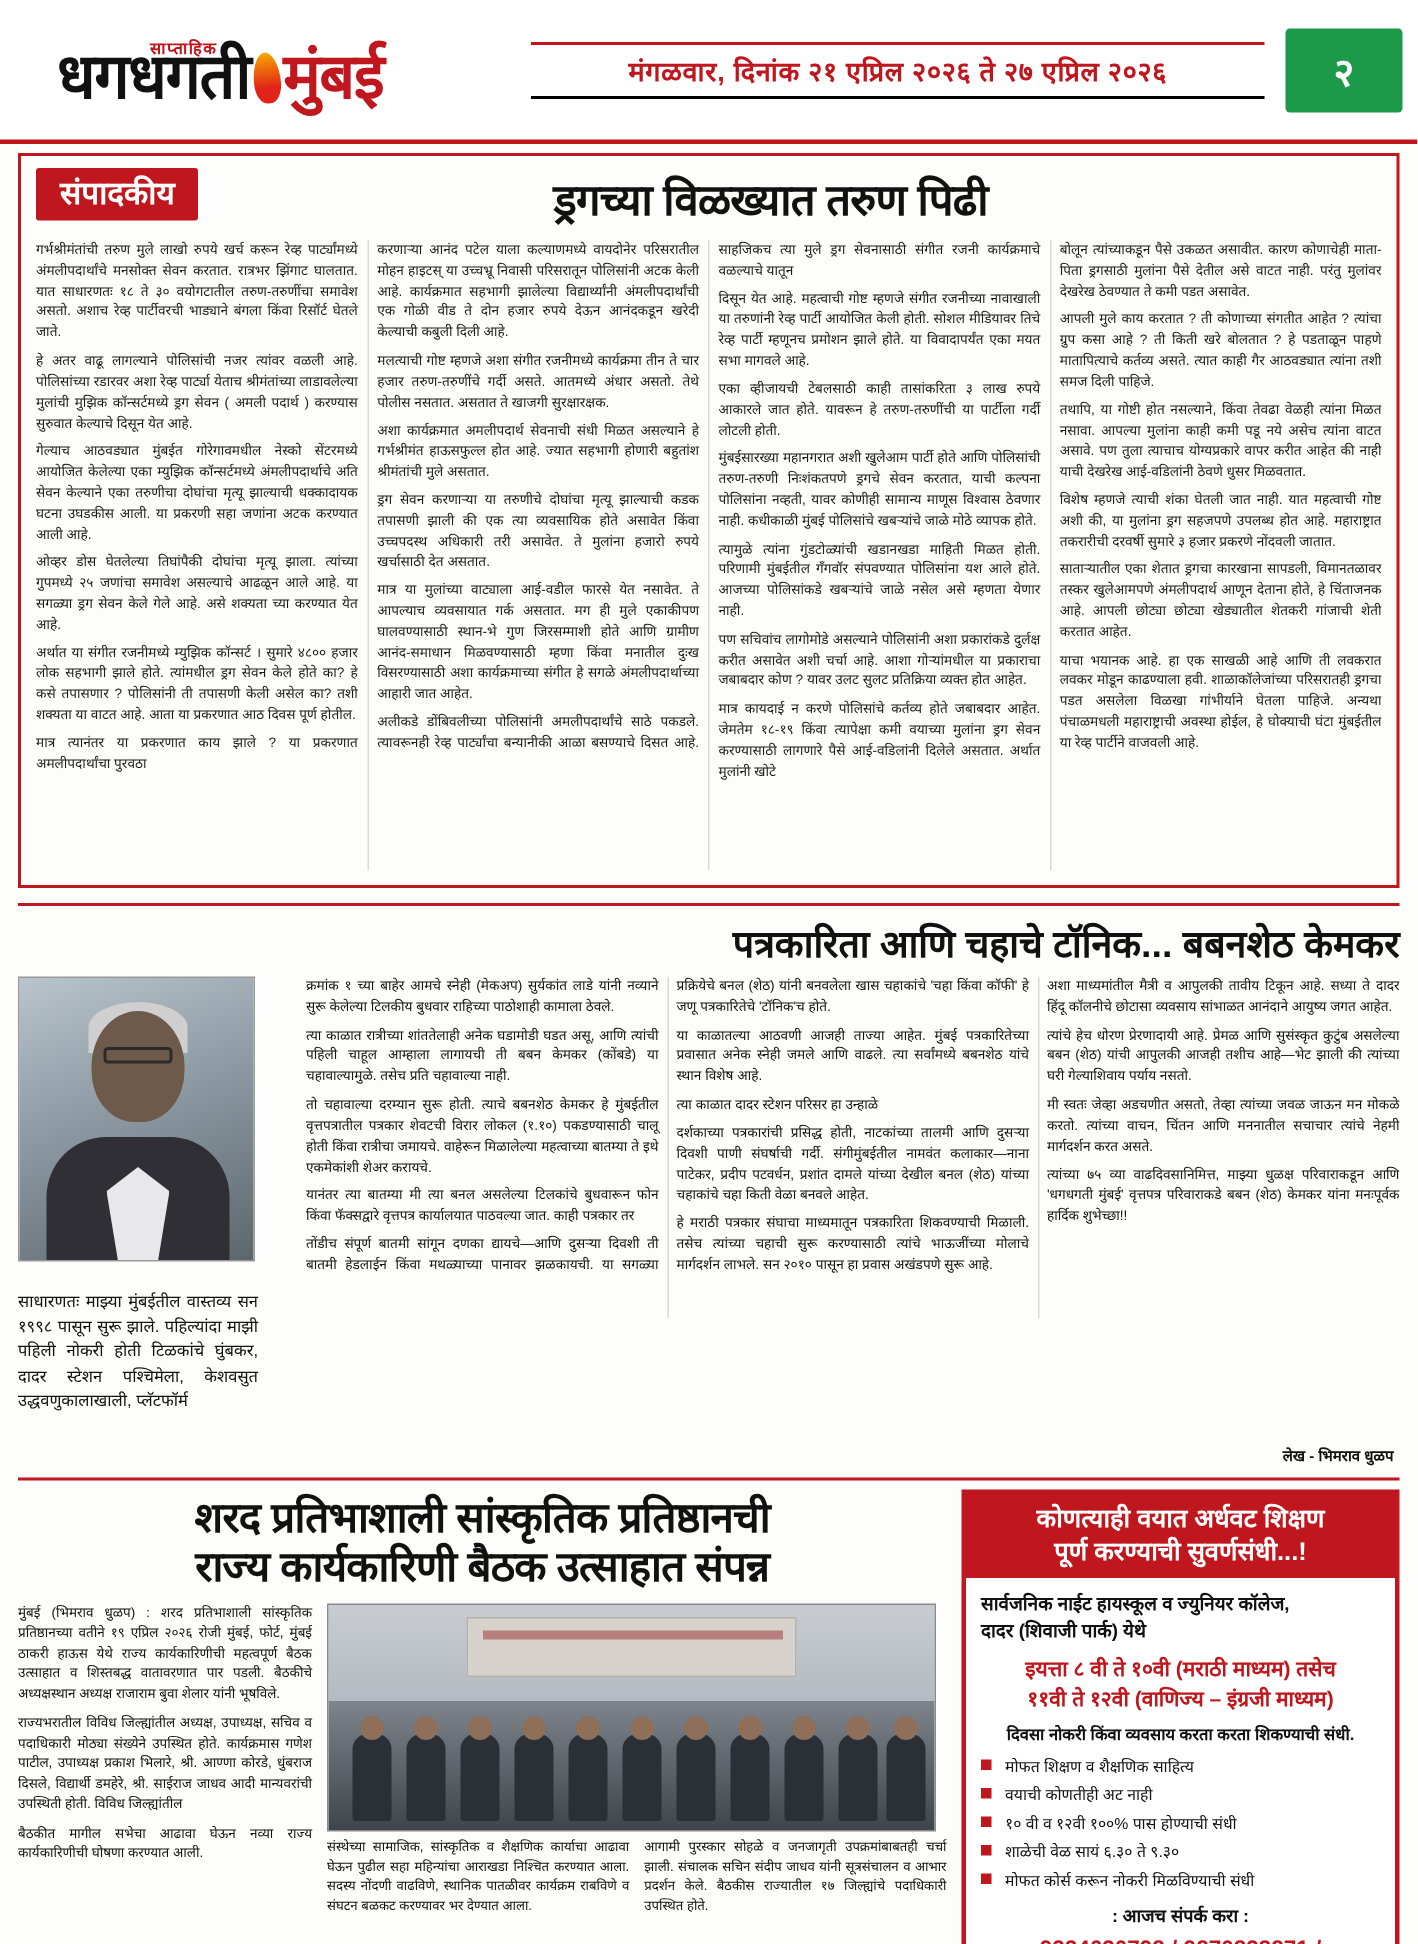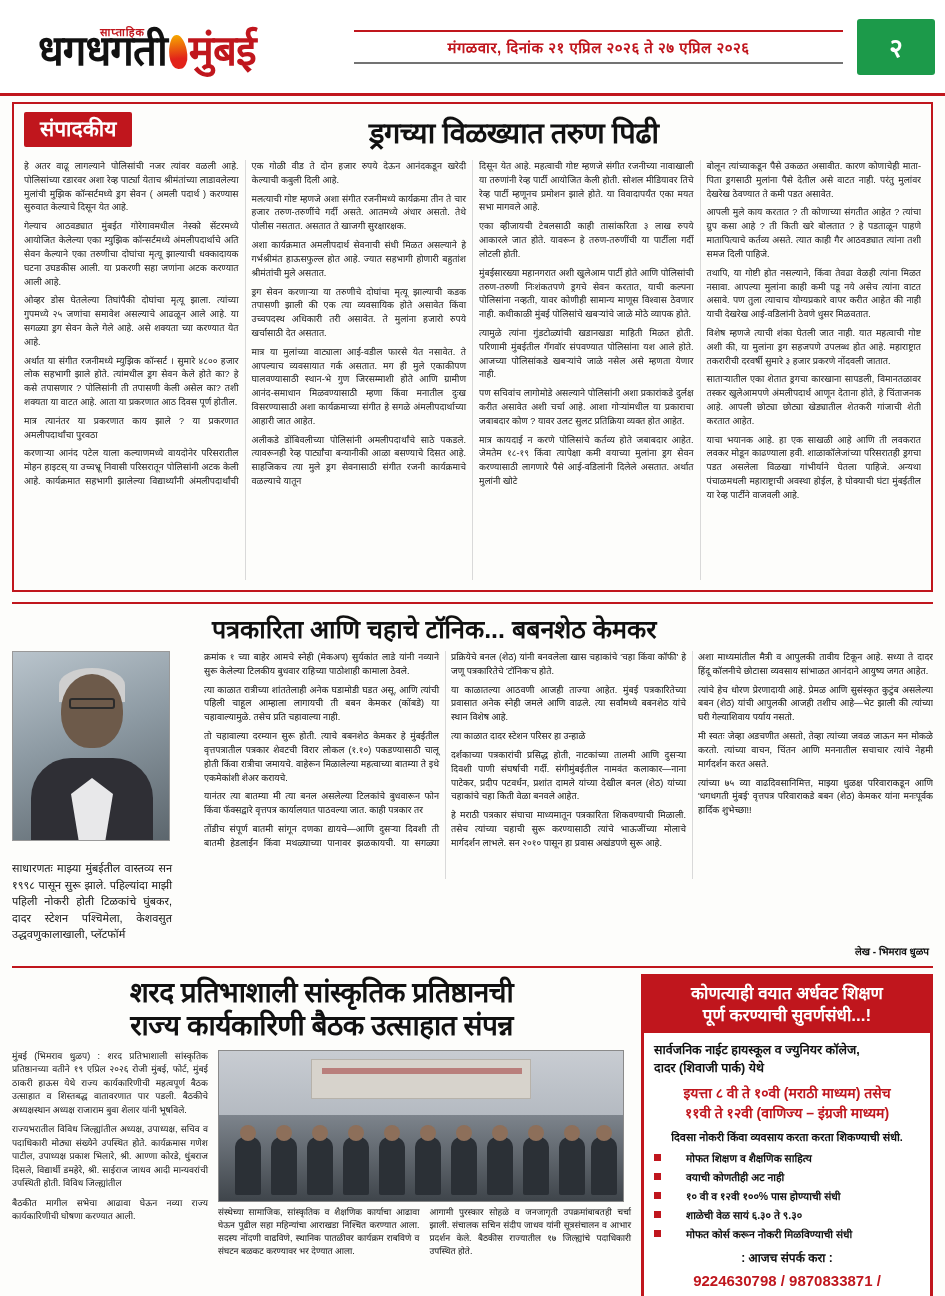--- a/index.html
+++ b/index.html
@@ -58,25 +58,25 @@
     width: 18px; height: 34px;
     background: linear-gradient(180deg,#f6a800 0%, #e2231a 70%);
     border-radius: 50% 50% 45% 45% / 60% 60% 40% 40%;
     transform: rotate(-6deg);
     margin: 0 2px;
     vertical-align: -4px;
   }
   .date-strip {
     flex: 1;
     text-align: center;
-    font-size: 15px;
+    font-size: 18px;
     font-weight: bold;
     color: #c0161d;
     border-top: 2px solid #c0161d;
-    border-bottom: 2px solid #737373;
+    border-bottom: 2px solid #000000;
     padding: 5px 0;
     margin: 0 14px;
     letter-spacing: .5px;
   }
   .page-badge {
     width: 78px; height: 56px;
     background: #1c9a4a;
     color: #fff;
     font-size: 26px;
     font-weight: bold;
@@ -122,21 +122,21 @@
     text-align: justify;
     color: #1a1a1a;
     height: 420px;
     overflow: hidden;
   }
   .cols-4 p { margin: 0 0 5px 0; }
 
   
   .second-block { margin-top: 10px; border-top: 2px solid #c0161d; padding-top: 7px; }
   .sec-headline {
-    text-align: left;
+    text-align: right;
     font-size: 25px;
     font-weight: bold;
     margin: 0 0 6px 0;
     padding-left: 200px;
   }
   .sec-body { display: flex; gap: 12px; }
   .portrait-col { width: 180px; flex: 0 0 180px; }
   .portrait {
     width: 158px; height: 190px;
     background: linear-gradient(160deg,#b9c4cc 0%, #8d9aa3 45%, #5c666d 100%);
@@ -185,21 +185,21 @@
     line-height: 1.52;
     text-align: justify;
     height: 228px;
     overflow: hidden;
   }
   .sec-cols p { margin: 0 0 5px 0; }
   .byline {
     text-align: right;
     font-size: 10px;
     font-weight: bold;
-    margin-top: 1px;
+    margin-top: 20px;
     padding-right: 4px;
   }
 
   
   .bottom-row { display: flex; gap: 10px; margin-top: 8px; border-top: 2px solid #c0161d; padding-top: 6px; }
   .bottom-left { flex: 1 1 auto; width: 612px; }
   .bottom-right { width: 292px; flex: 0 0 292px; }
 
   .big-headline {
     font-size: 28px;
@@ -272,21 +272,21 @@
     margin-bottom: 6px;
   }
   .ad-line { text-align:center; font-size: 11px; font-weight:bold; margin-bottom: 7px; }
   .ad-callout {
     text-align:center; font-size: 13px; font-weight:bold; color:#c0161d;
     line-height: 1.4; border-top:1px dashed #c0161d; border-bottom:1px dashed #c0161d;
     padding: 5px 0; margin-bottom: 8px;
   }
   .ad-list { list-style: none; margin: 0 0 8px 0; padding: 0; }
   .ad-list li {
-    font-size: 10.5px; font-weight: bold; margin-bottom: 5px; padding-left: 32px; position: relative;
+    font-size: 10.5px; font-weight: normal; margin-bottom: 5px; padding-left: 16px; position: relative;
   }
   .ad-list li:before {
     content:""; position:absolute; left: 0; top: 3px;
     width: 7px; height: 7px; background: #c0161d;
   }
   .ad-contact-label {
     text-align:center; font-size: 12px; font-weight:bold; margin: 6px 0 4px 0;
   }
   .ad-phone {
     text-align:center; font-size: 15px; font-weight:bold; color:#c0161d; line-height:1.5;
@@ -309,20 +309,21 @@
   </div>
 
   <div class="content">
 
     <div class="editorial-box">
       <div class="edit-head-row">
         <span class="edit-tag">संपादकीय</span>
         <span class="edit-headline">ड्रगच्या विळख्यात तरुण पिढी</span>
       </div>
       <div class="cols-4">
+        <p>गर्भश्रीमंतांची तरुण मुले लाखो रुपये खर्च करून रेव्ह पार्ट्यांमध्ये अंमलीपदार्थांचे मनसोक्त सेवन करतात. रात्रभर झिंगाट घालतात. यात साधारणतः १८ ते ३० वयोगटातील तरुण-तरुणींचा समावेश असतो. अशाच रेव्ह पार्टीवरची भाड्याने बंगला किंवा रिसॉर्ट घेतले जाते.</p>
         <p>हे अतर वाढू लागल्याने पोलिसांची नजर त्यांवर वळली आहे. पोलिसांच्या रडारवर अशा रेव्ह पार्ट्या येताच श्रीमंतांच्या लाडावलेल्या मुलांची मुझिक कॉन्सर्टमध्ये ड्रग सेवन ( अमली पदार्थ ) करण्यास सुरुवात केल्याचे दिसून येत आहे.</p>
         <p>गेल्याच आठवड्यात मुंबईत गोरेगावमधील नेस्को सेंटरमध्ये आयोजित केलेल्या एका म्युझिक कॉन्सर्टमध्ये अंमलीपदार्थाचे अति सेवन केल्याने एका तरुणीचा दोघांचा मृत्यू झाल्याची धक्कादायक घटना उघडकीस आली. या प्रकरणी सहा जणांना अटक करण्यात आली आहे.</p>
         <p>ओव्हर डोस घेतलेल्या तिघांपैकी दोघांचा मृत्यू झाला. त्यांच्या गुपमध्ये २५ जणांचा समावेश असल्याचे आढळून आले आहे. या सगळ्या ड्रग सेवन केले गेले आहे. असे शक्यता च्या करण्यात येत आहे.</p>
         <p>अर्थात या संगीत रजनीमध्ये म्युझिक कॉन्सर्ट । सुमारे ४८०० हजार लोक सहभागी झाले होते. त्यांमधील ड्रग सेवन केले होते का? हे कसे तपासणार ? पोलिसांनी ती तपासणी केली असेल का? तशी शक्यता या वाटत आहे. आता या प्रकरणात आठ दिवस पूर्ण होतील.</p>
         <p>मात्र त्यानंतर या प्रकरणात काय झाले ? या प्रकरणात अमलीपदार्थांचा पुरवठा</p>
         <p>करणाऱ्या आनंद पटेल याला कल्याणमध्ये वायदोनेर परिसरातील मोहन हाइटस् या उच्चभ्रू निवासी परिसरातून पोलिसांनी अटक केली आहे. कार्यक्रमात सहभागी झालेल्या विद्यार्थ्यांनी अंमलीपदार्थांची एक गोळी वीड ते दोन हजार रुपये देऊन आनंदकडून खरेदी केल्याची कबुली दिली आहे.</p>
         <p>मलत्याची गोष्ट म्हणजे अशा संगीत रजनीमध्ये कार्यक्रमा तीन ते चार हजार तरुण-तरुणींचे गर्दी असते. आतमध्ये अंधार असतो. तेथे पोलीस नसतात. असतात ते खाजगी सुरक्षारक्षक.</p>
         <p>अशा कार्यक्रमात अमलीपदार्थ सेवनाची संधी मिळत असल्याने हे गर्भश्रीमंत हाऊसफुल्ल होत आहे. ज्यात सहभागी होणारी बहुतांश श्रीमंतांची मुले असतात.</p>
         <p>ड्रग सेवन करणाऱ्या या तरुणीचे दोघांचा मृत्यू झाल्याची कडक तपासणी झाली की एक त्या व्यवसायिक होते असावेत किंवा उच्चपदस्थ अधिकारी तरी असावेत. ते मुलांना हजारो रुपये खर्चासाठी देत असतात.</p>
         <p>मात्र या मुलांच्या वाट्याला आई-वडील फारसे येत नसावेत. ते आपल्याच व्यवसायात गर्क असतात. मग ही मुले एकाकीपण घालवण्यासाठी स्थान-भे गुण जिरसम्माशी होते आणि ग्रामीण आनंद-समाधान मिळवण्यासाठी म्हणा किंवा मनातील दुःख विसरण्यासाठी अशा कार्यक्रमाच्या संगीत हे सगळे अंमलीपदार्थाच्या आहारी जात आहेत.</p>

